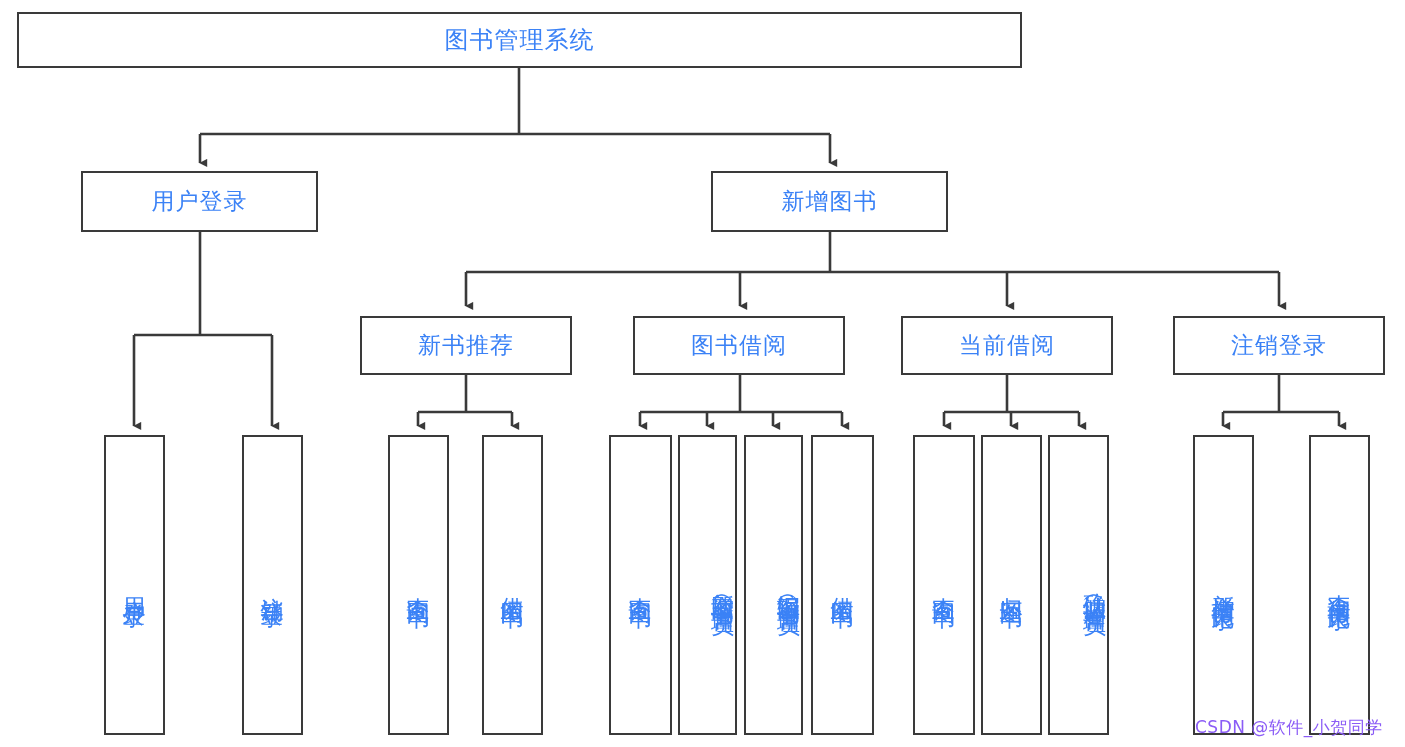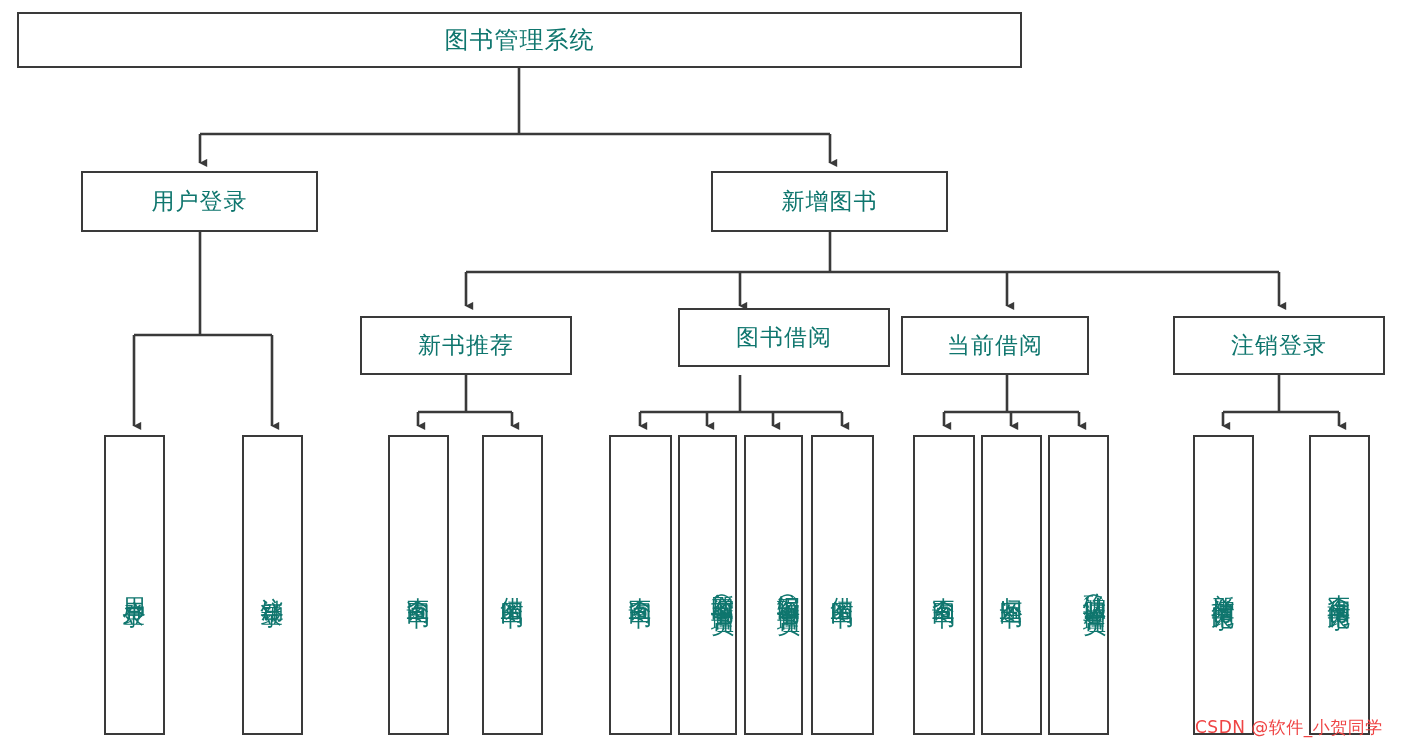--- a/index.html
+++ b/index.html
@@ -24,21 +24,21 @@
     top: 0;
     width: 1405px;
     height: 747px;
     pointer-events: none;
   }
   .node {
     position: absolute;
     box-sizing: border-box;
     border: 2px solid #3a3a3a;
     background: #ffffff;
-    color: #0f766e;
+    color: #3b82f6;
     display: flex;
     align-items: center;
     justify-content: center;
     text-align: center;
   }
   .node-h {
     font-size: 23px;
     line-height: 1.1;
     letter-spacing: 1px;
   }
@@ -55,21 +55,21 @@
     letter-spacing: 3px;
     padding-top: 6px;
   }
   .node-v.center-v {
     align-items: center;
     padding-top: 0;
   }
   .watermark {
     position: absolute;
     font-size: 17px;
-    color: #ef4444;
+    color: #8b5cf6;
     white-space: nowrap;
     letter-spacing: 0.5px;
   }
 </style>
 </head>
 <body>
 
 <div id="diagram-root">
 
   <svg id="edge-layer" viewBox="0 0 1405 747" width="1405" height="747">
@@ -129,24 +129,24 @@
   <div class="node node-h" style="left:81px; top:171px; width:237px; height:61px;">
     <span>用户登录</span>
   </div>
   <div class="node node-h" style="left:711px; top:171px; width:237px; height:61px;">
     <span>新增图书</span>
   </div>
 
   <div class="node node-h" style="left:360px; top:316px; width:212px; height:59px;">
     <span>新书推荐</span>
   </div>
-  <div class="node node-h" style="left:633px; top:308px; width:212px; height:59px;margin-left:45px;">
+  <div class="node node-h" style="left:633px; top:316px; width:212px; height:59px;">
     <span>图书借阅</span>
   </div>
-  <div class="node node-h" style="left:901px; top:316px; width:188px; height:59px;">
+  <div class="node node-h" style="left:901px; top:316px; width:212px; height:59px;">
     <span>当前借阅</span>
   </div>
   <div class="node node-h" style="left:1173px; top:316px; width:212px; height:59px;">
     <span>注销登录</span>
   </div>
 
   <div class="node node-v center-v" style="left:104px; top:435px; width:61px; height:300px;">
     <span>用户登录</span>
   </div>
   <div class="node node-v center-v" style="left:242px; top:435px; width:61px; height:300px;">

